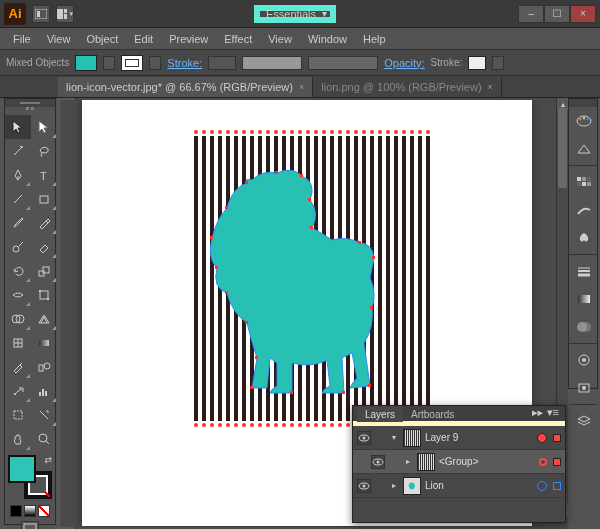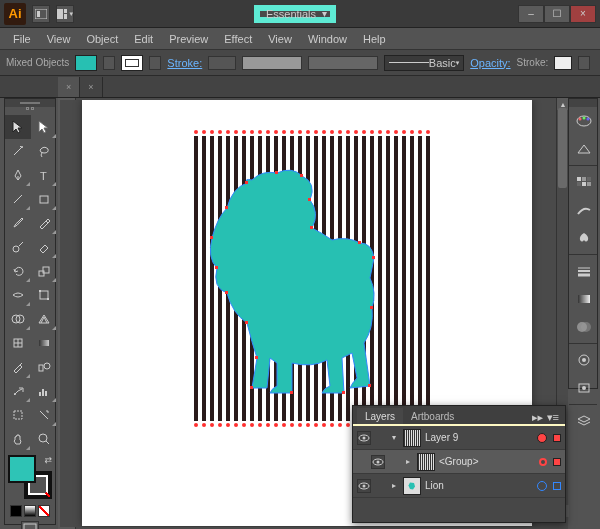--- a/index.html
+++ b/index.html
@@ -47,21 +47,21 @@
 .fillstroke .fill{position:absolute;width:28px;height:28px;background:#2ec4b6;border:2px solid #111;left:0;top:0}
 .fillstroke .stroke{position:absolute;width:28px;height:28px;border:4px solid #111;background:#fff;right:0;bottom:0}
 .fillstroke .stroke::after{content:"";position:absolute;inset:2px;background:#535353}
 .fillstroke .swap{position:absolute;right:0;top:0;font-size:9px;color:#ccc}
 .mini-row{display:flex;justify-content:center;gap:2px;padding:2px 0}
 .mini-sw{width:12px;height:12px;border:1px solid #333}
 .rpanel{position:absolute;right:2px;top:98px;width:30px;bottom:140px;background:#535353;border:1px solid #2a2a2a}
 .rg{height:8px;background:#434343}
 .ricon{width:30px;height:28px;display:flex;align-items:center;justify-content:center;cursor:pointer}
 .layers-panel{position:absolute;right:34px;bottom:6px;width:214px;height:118px;background:#474747;border:1px solid #222;box-shadow:0 2px 8px rgba(0,0,0,.5)}
-.lp-tabs{height:20px;display:flex;align-items:flex-end;background:#3f3f3f;padding-left:4px;gap:0;border-bottom:2px solid #fef9c3}
+.lp-tabs{height:20px;display:flex;align-items:flex-start;background:#3f3f3f;padding-left:4px;gap:0;border-bottom:5px solid #fef9c3}
 .lp-tab{padding:3px 8px 2px;font-size:10px;color:#bbb;cursor:pointer}
 .lp-tab.active{background:#474747;color:#ddd}
 .lp-menu{margin-left:auto;padding:0 6px;font-size:10px;display:flex;gap:4px}
 .lp-body{}
 .layer-row{height:24px;display:flex;align-items:center;border-bottom:1px solid #3a3a3a;padding:0 4px;gap:4px}
 .layer-row.sel{background:#5a5a5a}
 .eye{width:14px;height:14px;display:flex;align-items:center;justify-content:center;border:1px solid #333;background:#444}
 .lock{width:10px}
 .twist{width:10px;color:#ccc;font-size:8px;text-align:center}
 .lthumb{width:18px;height:18px;background:#ddd;border:1px solid #222}
@@ -117,36 +117,33 @@
   <div class="swatch" style="background:#27c0b2"></div>
   <div class="dd-small"></div>
   <div class="swatch" style="background:#fff;position:relative">
       <div style="position:absolute;inset:3px;border:1px solid #333"></div>
     </div>
   <div class="dd-small"></div>
   <span class="ctrl-label link">Stroke:</span>
   <div class="dd-small" style="width:28px"></div>
   <div class="stroke-long" style="background:linear-gradient(#999,#999)"></div>
   <div class="stroke-long" style="width:70px;background:#666"></div>
-  <div class="basic-box">
-      <span class="line"></span>
-      <span>Basic</span>
-      <span style="font-size:7px">▾</span>
-    </div>
   <span class="ctrl-label link">Opacity:</span>
   <span class="ctrl-label">Stroke:</span>
   <div class="style-sw"></div>
   <div class="dd-small"></div>
 </div>
 
 <div class="tabbar">
   <div class="doc-tab active">
+      <span>lion-icon-vector.jpg* @ 66.67% (RGB/Preview)</span>
       <span class="close-x">×</span>
     </div>
   <div class="doc-tab">
+      <span style="color:#888">lion.png @ 100% (RGB/Preview)</span>
       <span class="close-x">×</span>
     </div>
 </div>
 
 <div class="toolbox">
   <div class="tool-grip"></div>
   <div class="tool-dbl">
       <span></span>
       <span></span>
     </div>

